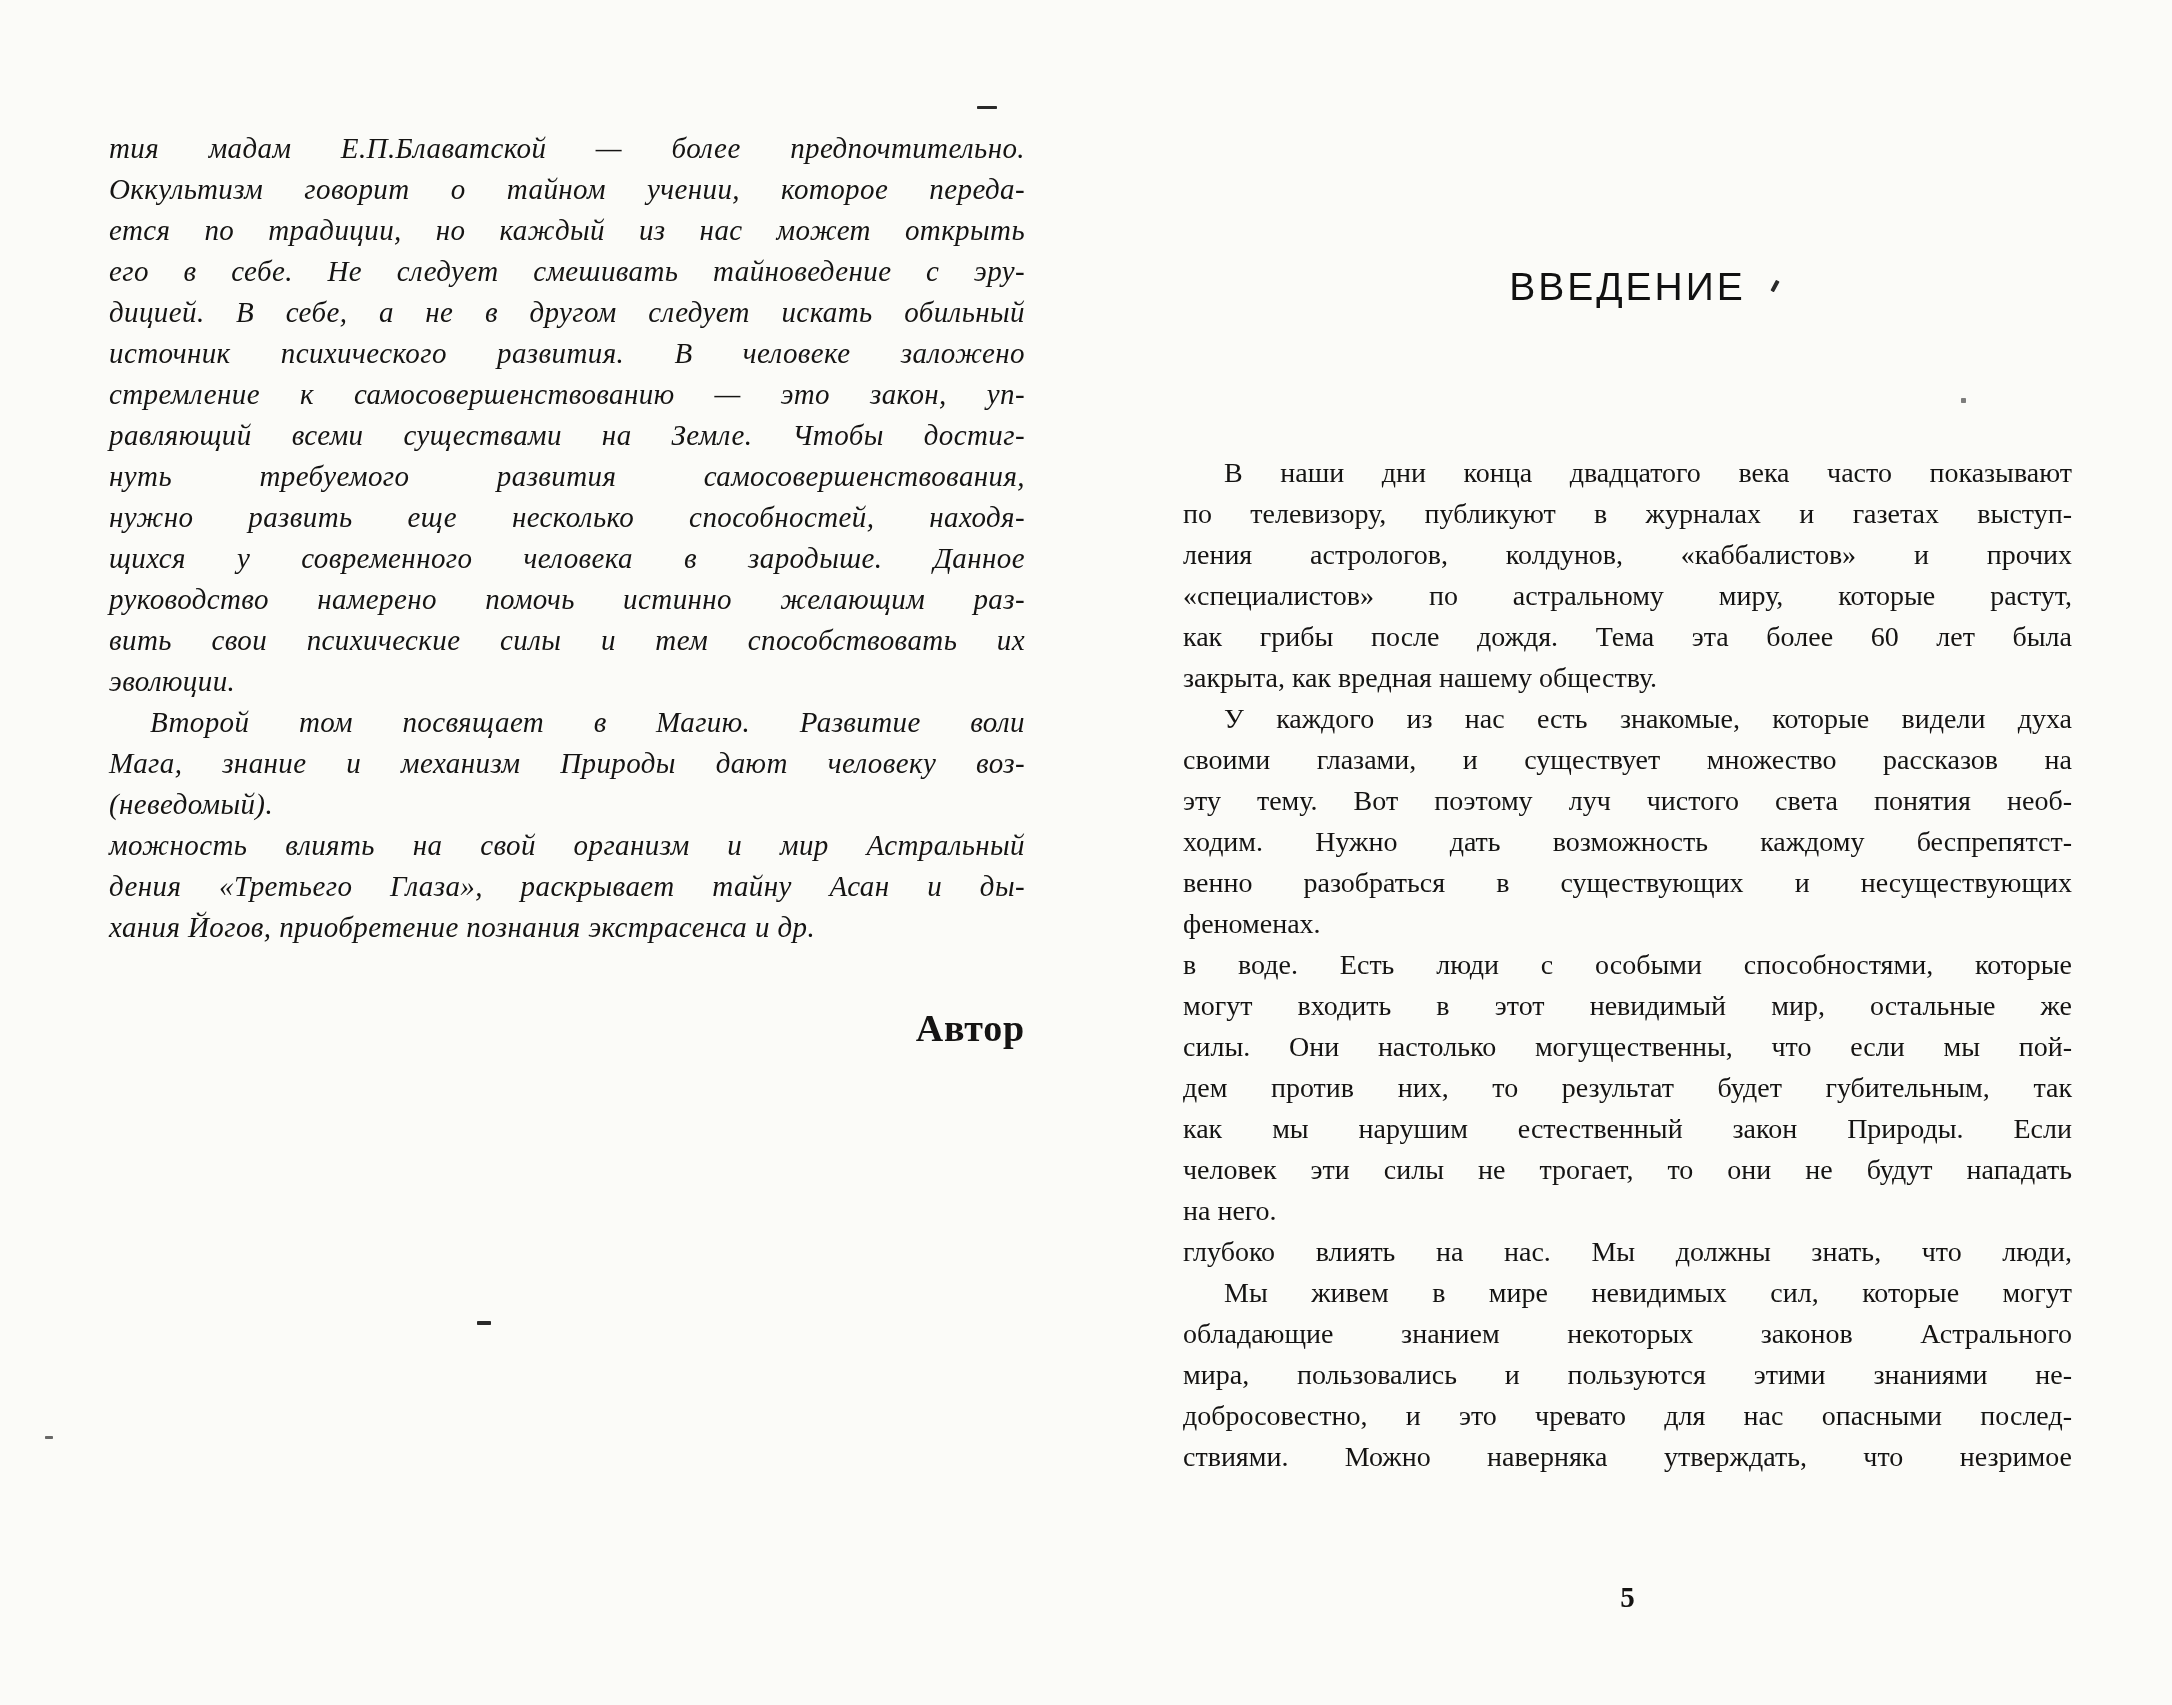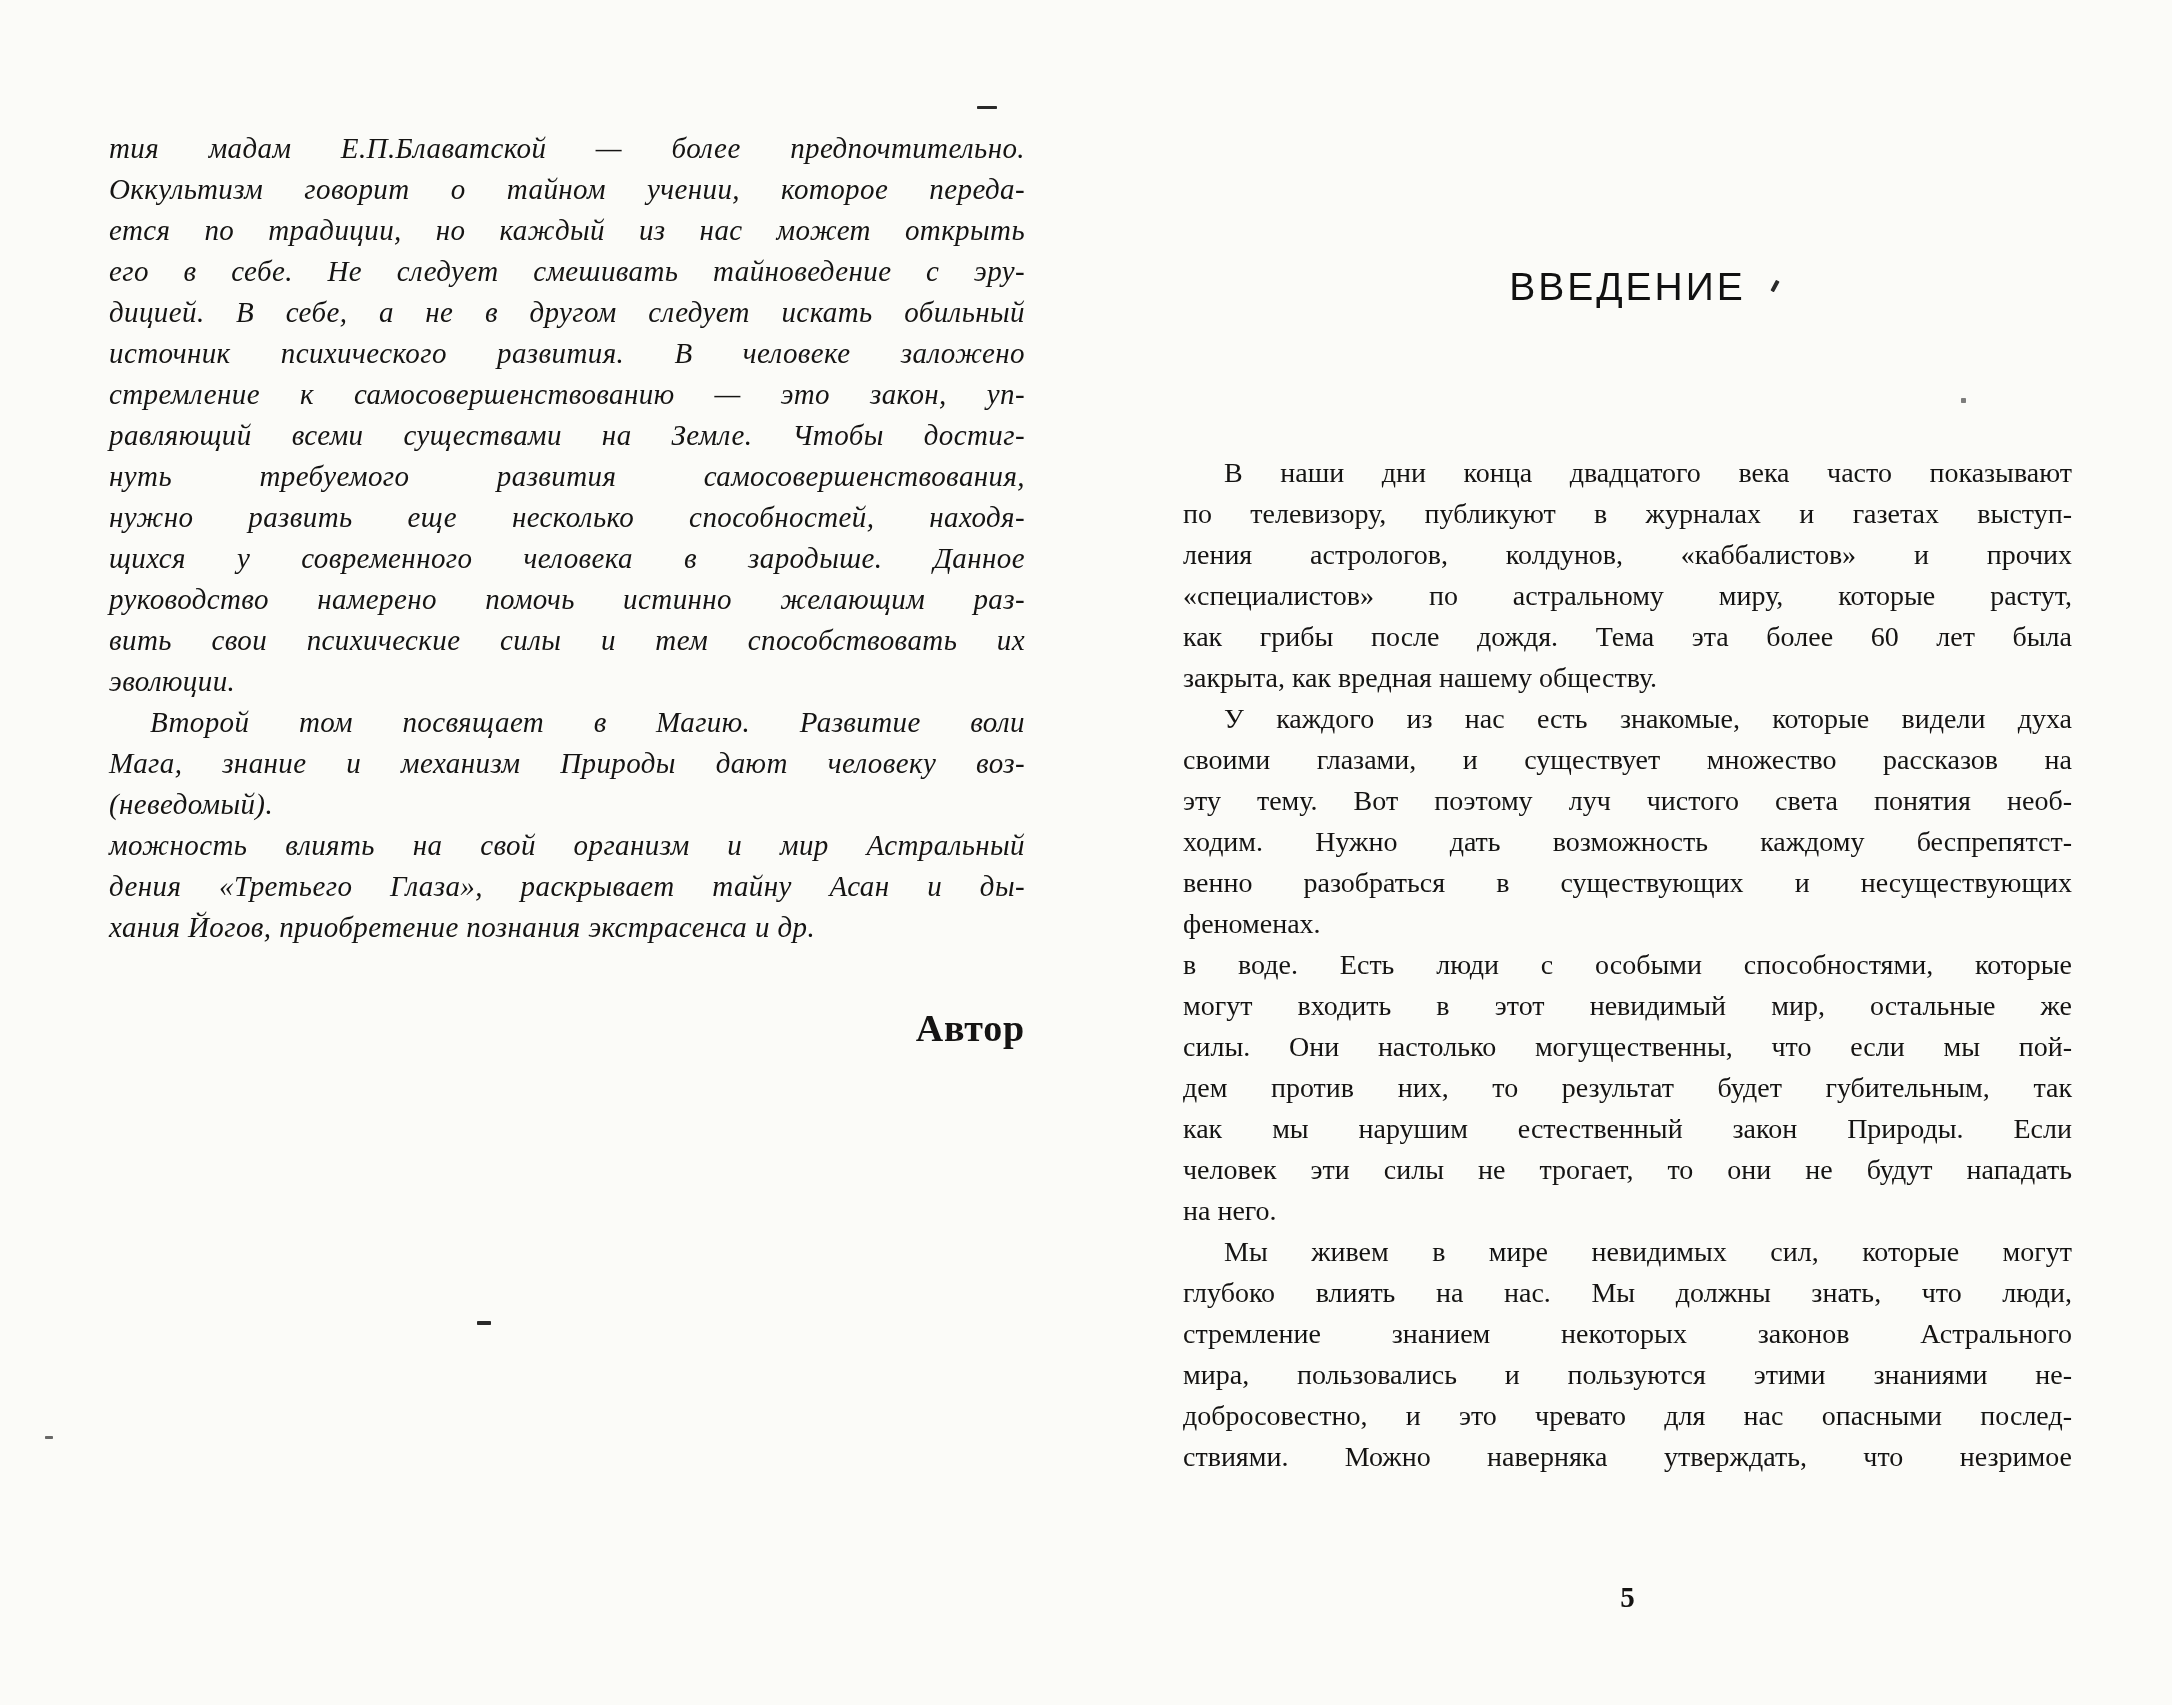--- a/index.html
+++ b/index.html
@@ -119,23 +119,23 @@
     <div class="para">
       <div class="line">в воде. Есть люди с особыми способностями, которые</div>
       <div class="line">могут входить в этот невидимый мир, остальные же</div>
       <div class="line">силы. Они настолько могущественны, что если мы пой-</div>
       <div class="line">дем против них, то результат будет губительным, так</div>
       <div class="line">как мы нарушим естественный закон Природы. Если</div>
       <div class="line">человек эти силы не трогает, то они не будут нападать</div>
       <div class="line last">на него.</div>
     </div>
     <div class="para">
+      <div class="line">глубоко влиять на нас. Мы должны знать, что люди,</div>
       <div class="line indent">Мы живем в мире невидимых сил, которые могут</div>
-      <div class="line">глубоко влиять на нас. Мы должны знать, что люди,</div>
-      <div class="line">стремление знанием некоторых законов Астрального</div>
+      <div class="line">обладающие знанием некоторых законов Астрального</div>
       <div class="line">мира, пользовались и пользуются этими знаниями не-</div>
       <div class="line">добросовестно, и это чревато для нас опасными послед-</div>
       <div class="line">ствиями. Можно наверняка утверждать, что незримое</div>
     </div>
   </section>
 
   <div class="page-number">5</div>
 
   <i class="speck s1"></i>
   <i class="speck s2"></i>

